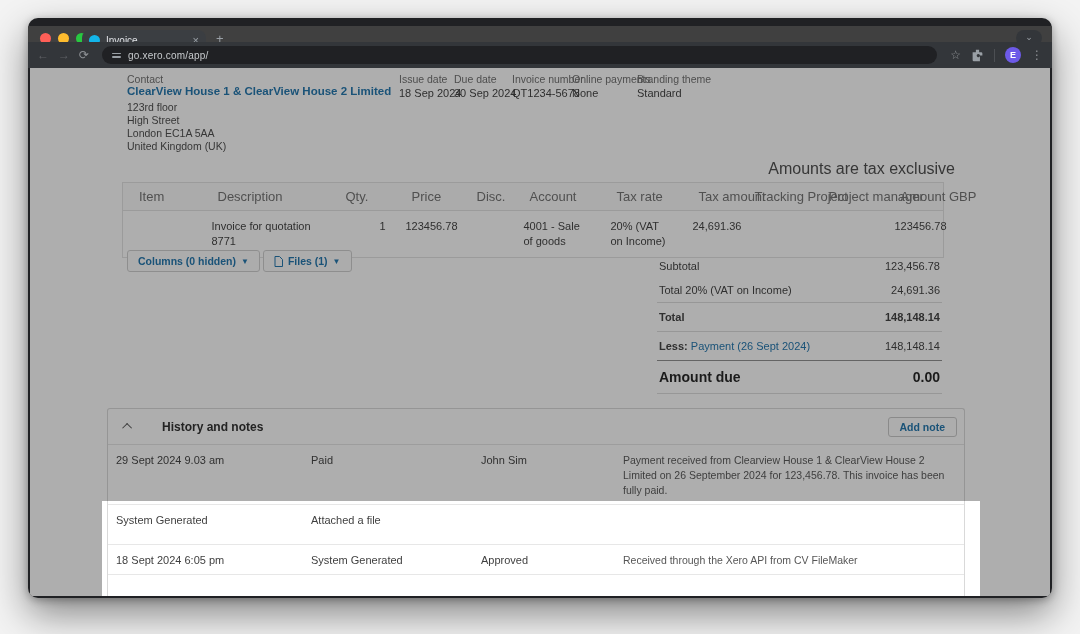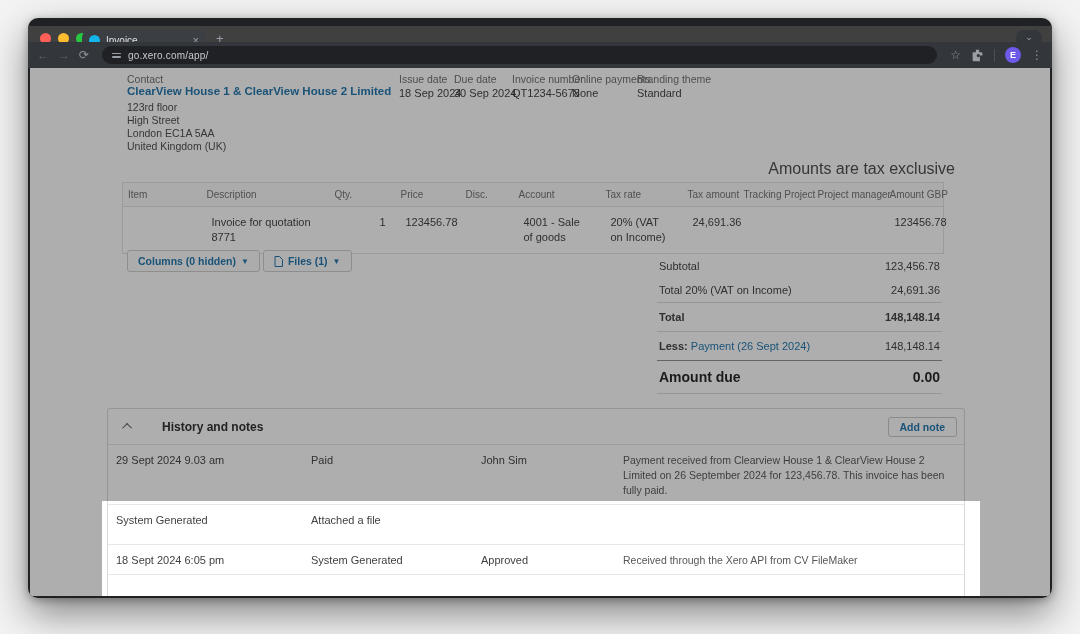--- a/index.html
+++ b/index.html
@@ -50,22 +50,22 @@
 
   .contact-name { font-size:11.5px; font-weight:bold; white-space:nowrap; }
   .addr { font-size:10.5px; color:#4a4a4a; line-height:13px; }
 
   .tax-note { font-size:16px; color:#4a4a4a; }
 
   
   table.items { border-collapse:collapse; table-layout:fixed; width:821px;
                 border:1px solid #e2e2e2; background:#fff; }
   table.items thead th { background:#fafafa; border-bottom:1px solid #e2e2e2;
-       font-size:10px; font-weight:normal; color:#707070; text-align:left;
-       padding:6px 5px; white-space:nowrap; overflow:visible; }
+       font-size:13px; font-weight:normal; color:#707070; text-align:left;
+       padding:6px 16px; white-space:nowrap; overflow:visible; }
   table.items td { font-size:11px; color:#3d3d3d; padding:8px 10px; vertical-align:top;
                    line-height:15px; }
   .num { text-align:right; }
 
   .btn { display:inline-flex; align-items:center; gap:5px; border:1px solid #cfcfcf;
          border-radius:3px; background:#fcfcfc; color:#1e74ad; font-size:10.5px;
          font-weight:bold; padding:4px 10px; }
   .caret { font-size:8px; }
 
   

